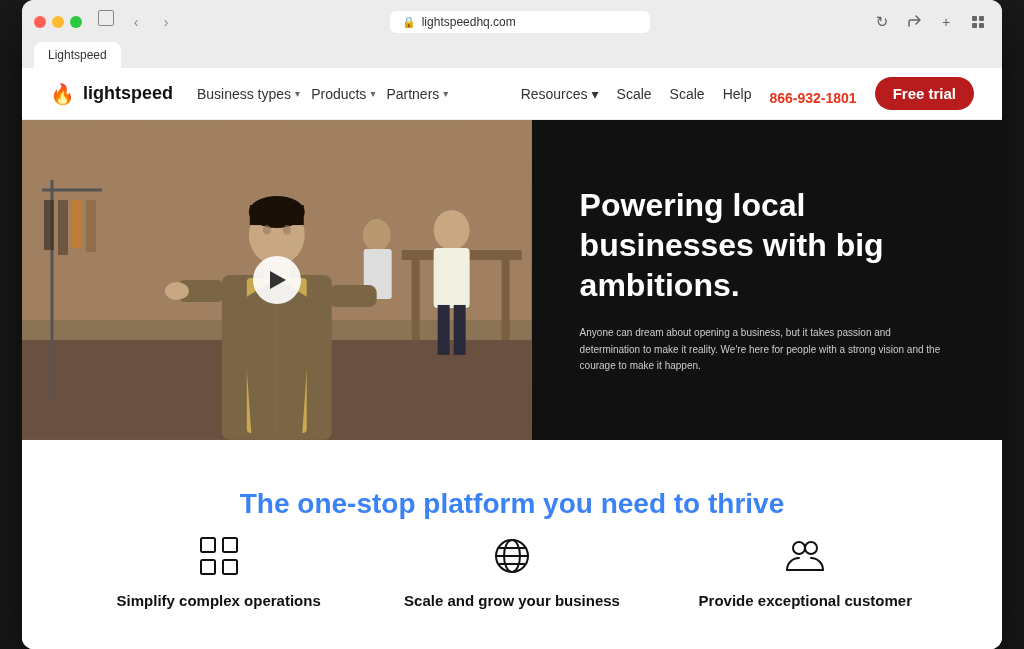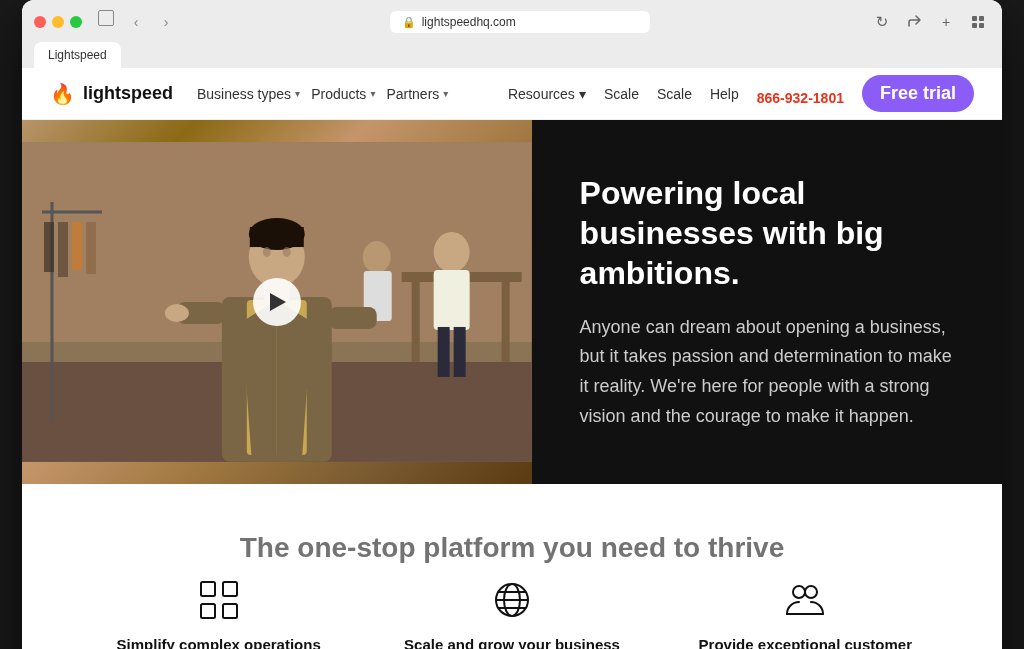--- a/index.html
+++ b/index.html
@@ -205,34 +205,34 @@
     }
 
     .phone-number {
       font-size: 14px;
       color: #e8321a;
       font-weight: 600;
       margin-top: 8px;
     }
 
     .free-trial-btn {
-      background: #8b5cf6;
+      background: #b91c1c;
       color: #fff;
       border: none;
       border-radius: 20px;
       padding: 8px 18px;
-      font-size: 18px;
+      font-size: 15px;
       font-weight: 600;
       cursor: pointer;
     }
 
     
     .hero {
       display: flex;
-      height: 364px;
+      height: 320px;
     }
 
     .hero-image {
       width: 52%;
       background: #c4a882;
       position: relative;
       overflow: hidden;
     }
 
     .hero-bg-image {
@@ -277,36 +277,36 @@
 
     .hero-text h1 {
       font-size: 32px;
       font-weight: 700;
       color: #fff;
       line-height: 1.25;
       margin-bottom: 20px;
     }
 
     .hero-text p {
-      font-size: 18px;
+      font-size: 10px;
       color: #ccc;
       line-height: 1.65;
     }
 
     
     .platform-section {
       background: #fff;
       padding: 48px 60px 40px;
       text-align: center;
     }
 
     .platform-title {
       font-size: 28px;
       font-weight: 700;
-      color: #737373;
+      color: #3b82f6;
       margin-bottom: 14px;
     }
 
     .platform-subtitle {
       font-size: 14px;
       color: #666;
       margin-bottom: 40px;
     }
 
     .features-row {

